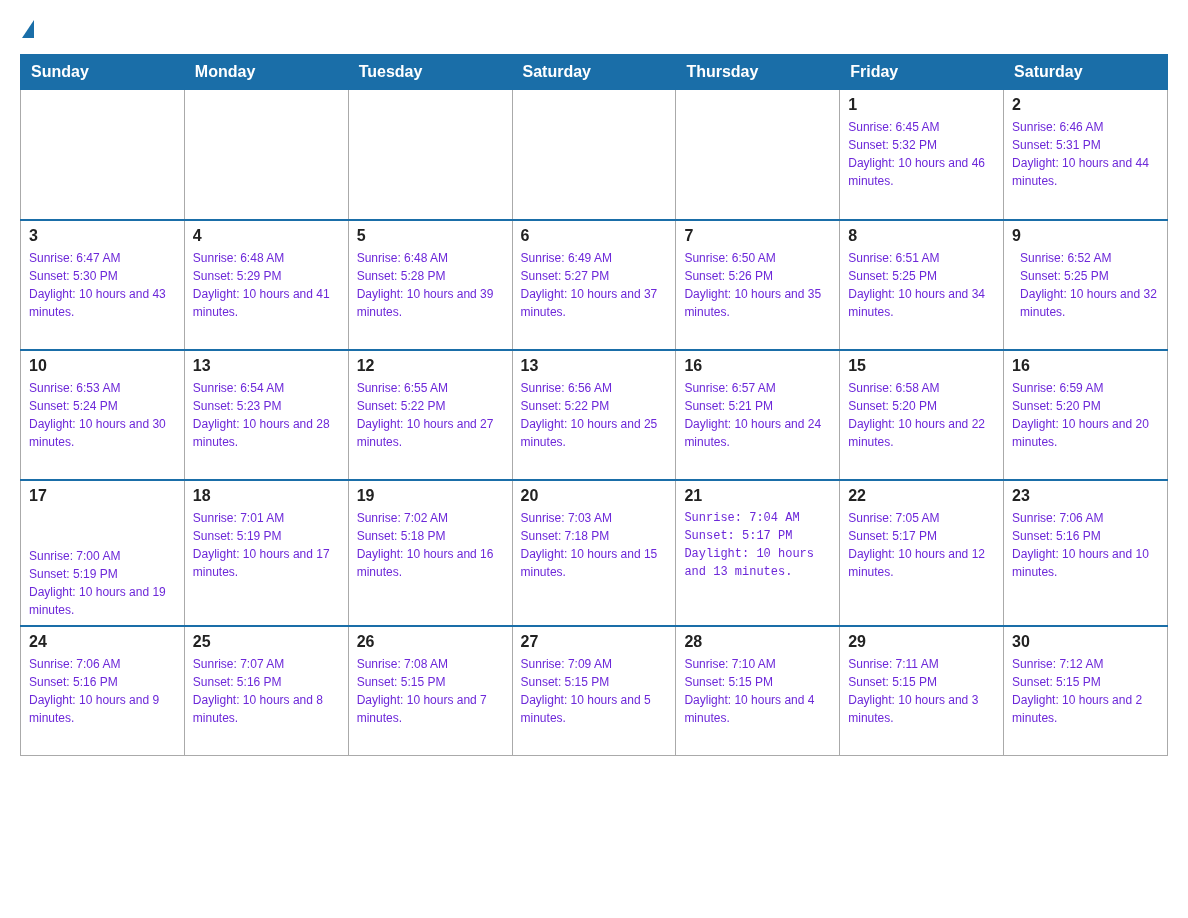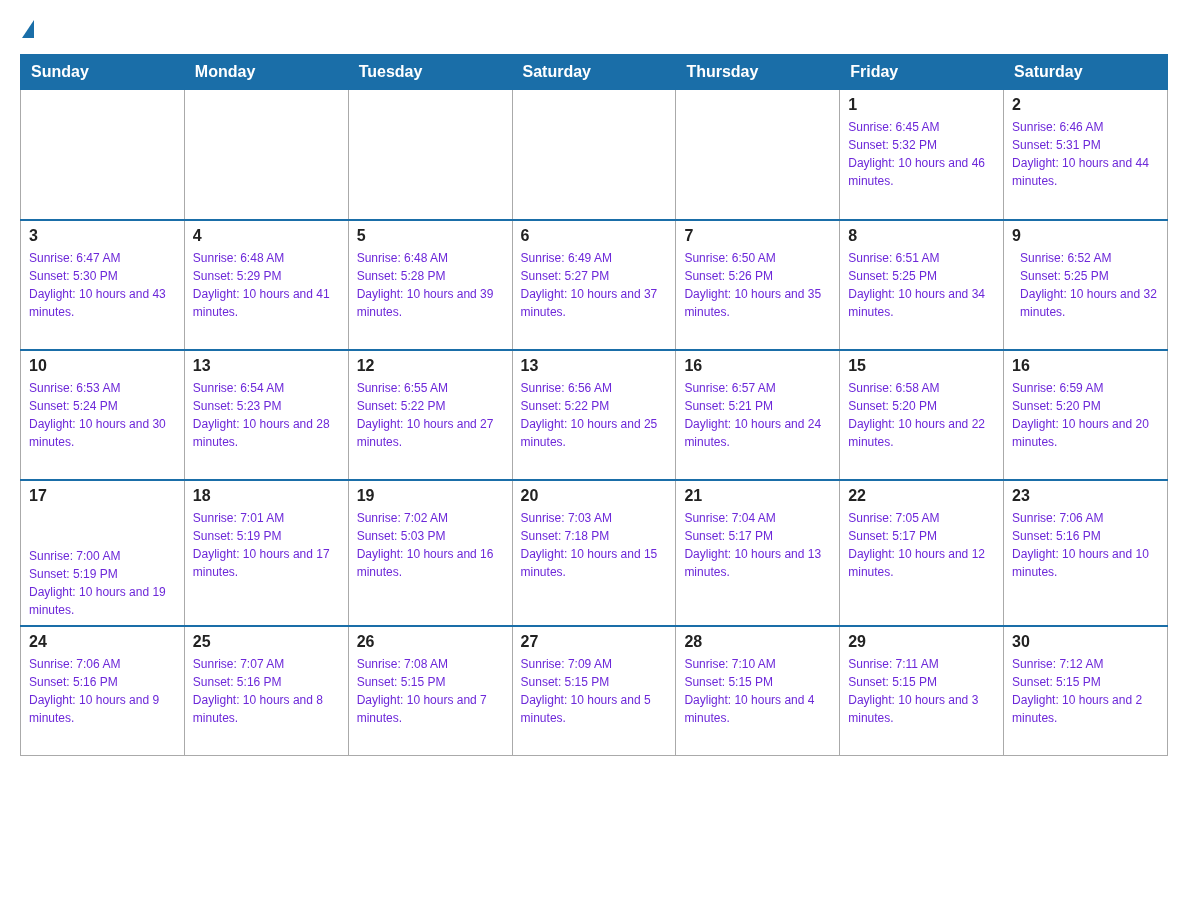--- a/index.html
+++ b/index.html
@@ -245,32 +245,32 @@
         </td>
         <td>
           <div class="day-number">18</div>
           <div class="day-info" style="white-space: pre-line;">Sunrise: 7:01 AM
 Sunset: 5:19 PM
 Daylight: 10 hours and 17 minutes.</div>
         </td>
         <td>
           <div class="day-number">19</div>
           <div class="day-info" style="white-space: pre-line;">Sunrise: 7:02 AM
-Sunset: 5:03 PM
+Sunset: 5:18 PM
 Daylight: 10 hours and 16 minutes.</div>
         </td>
         <td>
           <div class="day-number">20</div>
           <div class="day-info" style="white-space: pre-line;">Sunrise: 7:03 AM
 Sunset: 7:18 PM
 Daylight: 10 hours and 15 minutes.</div>
         </td>
         <td>
           <div class="day-number">21</div>
-          <div class="day-info" style="white-space: pre-line;">Sunrise: 7:04 AM
+          <div class="day-info" style="white-space: pre-line; font-family: Liberation Mono, monospace;">Sunrise: 7:04 AM
 Sunset: 5:17 PM
 Daylight: 10 hours and 13 minutes.</div>
         </td>
         <td>
           <div class="day-number">22</div>
           <div class="day-info" style="white-space: pre-line;">Sunrise: 7:05 AM
 Sunset: 5:17 PM
 Daylight: 10 hours and 12 minutes.</div>
         </td>
         <td>

